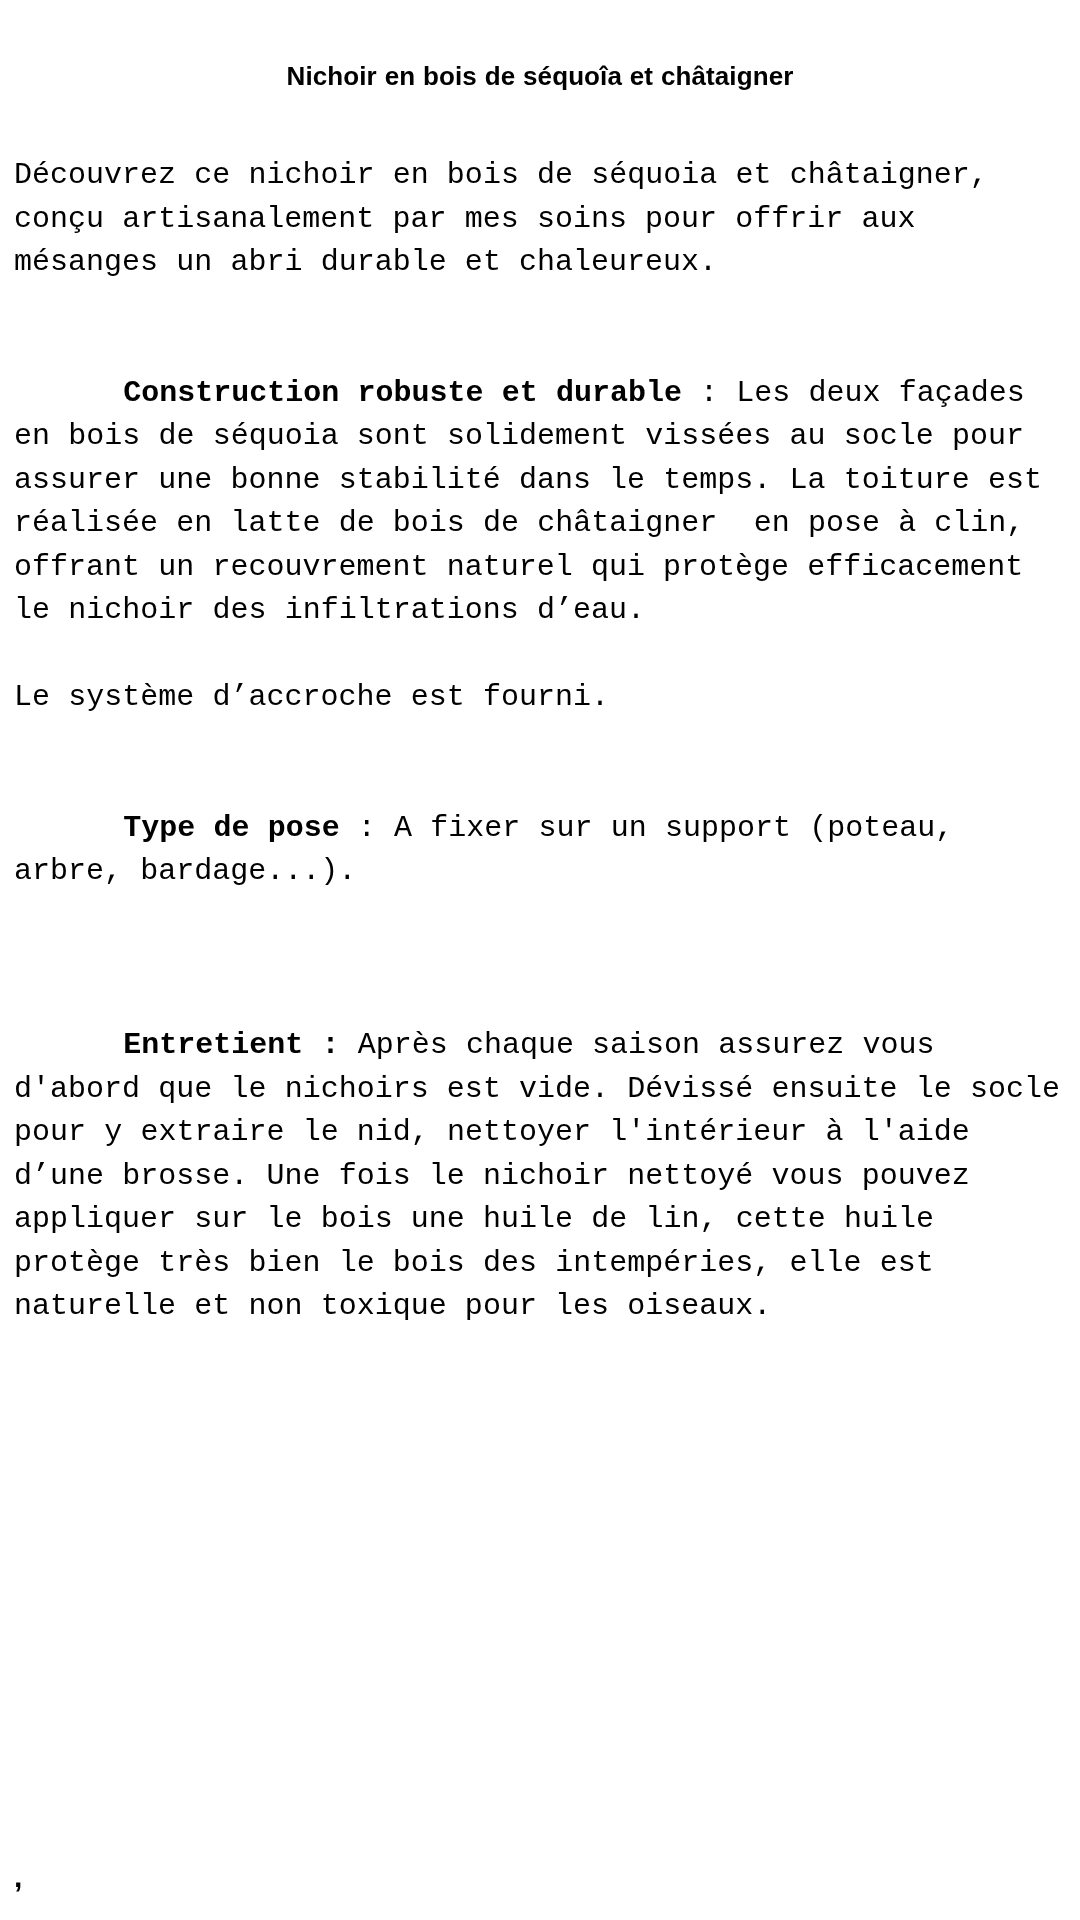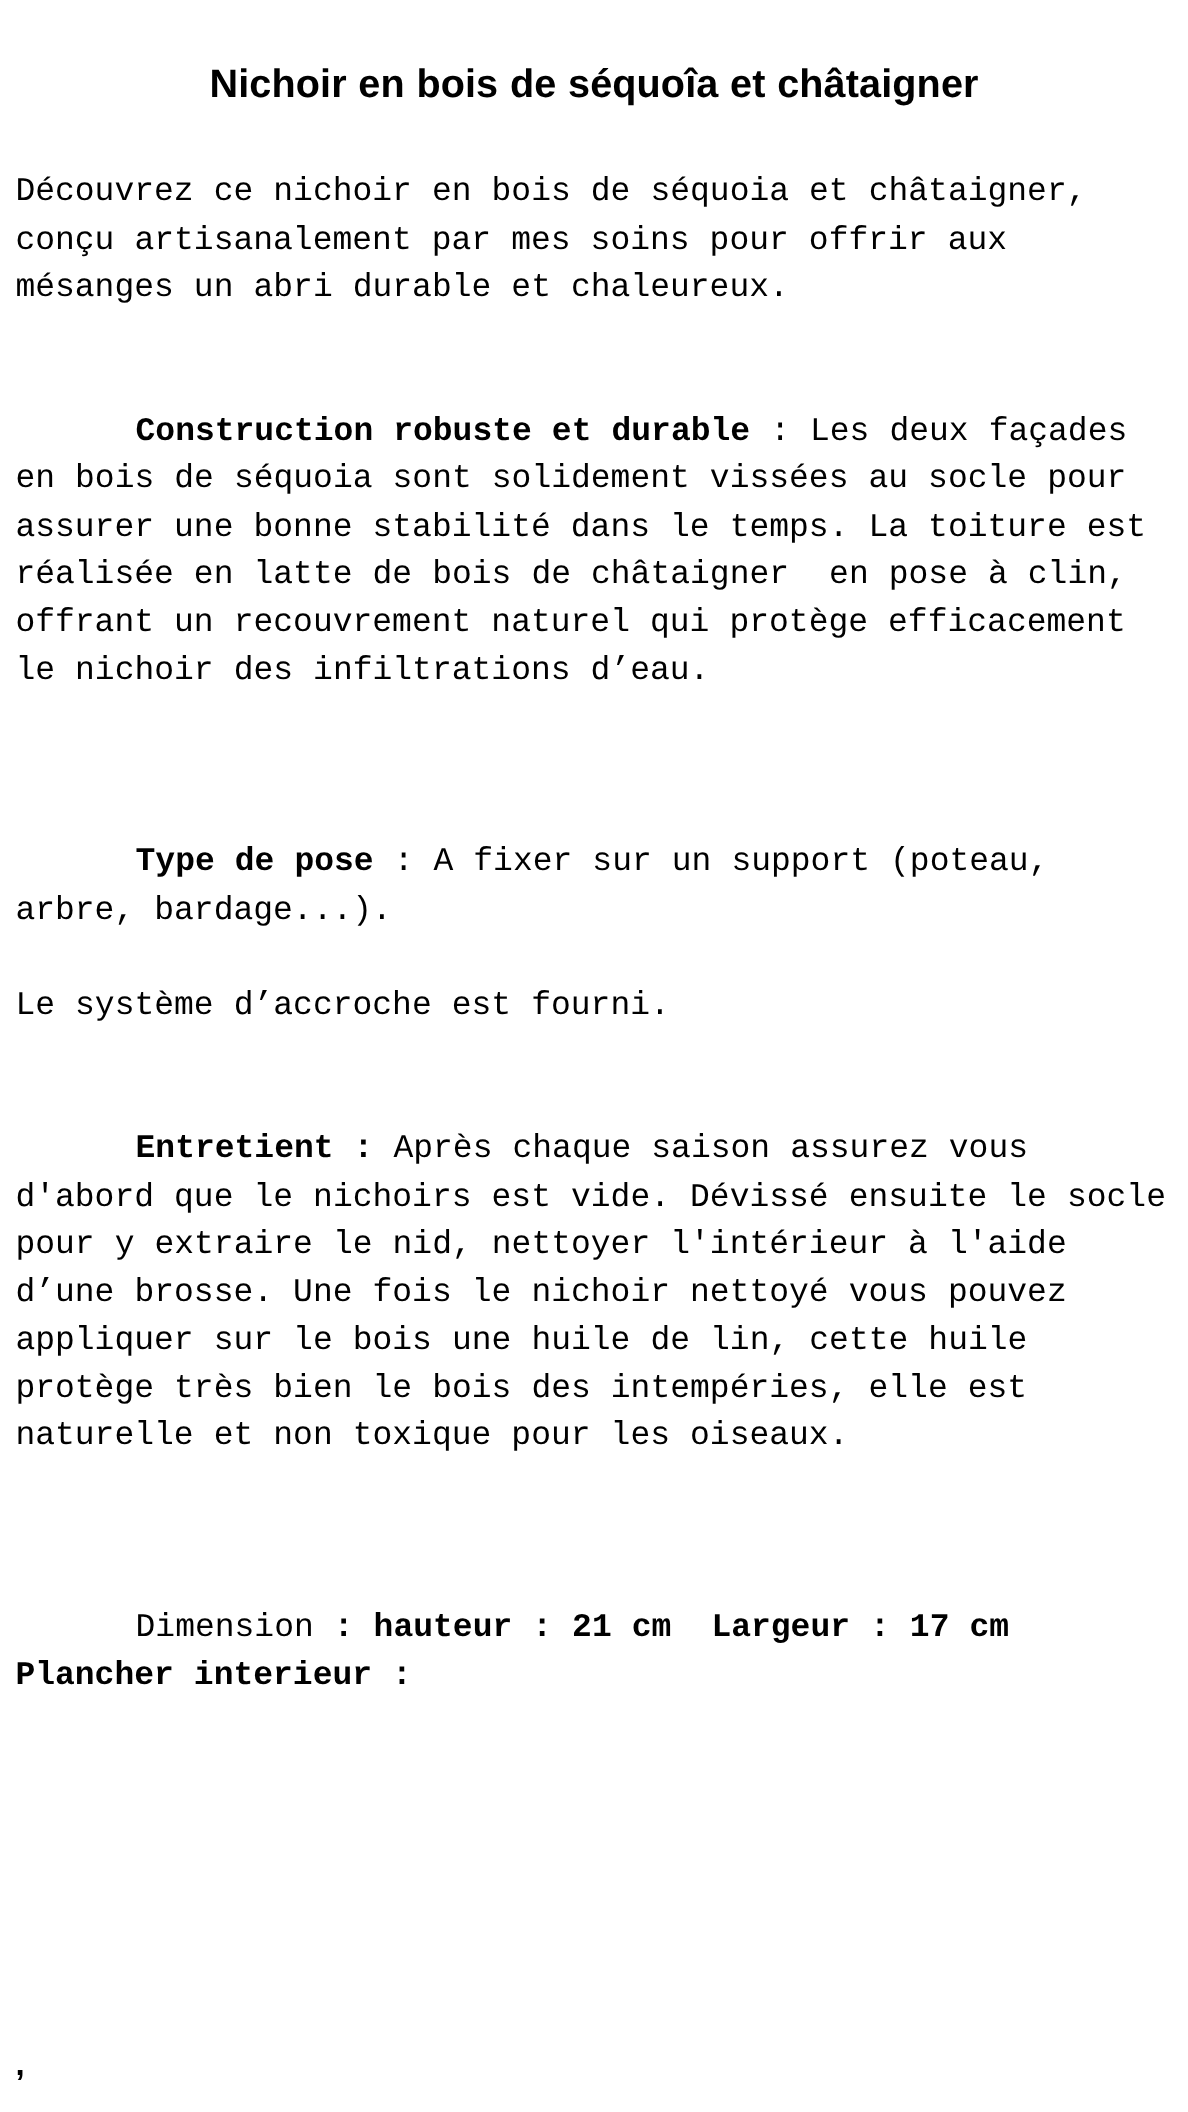--- a/index.html
+++ b/index.html
@@ -23,21 +23,21 @@
     height: 1920px;
     box-sizing: border-box;
     padding: 0 14px;
   }
 
   
   .doc-title {
     margin: 0;
     padding: 48px 90px 0 90px;
     text-align: center;
-    font-size: 36px;
+    font-size: 26px;
     font-weight: bold;
     line-height: 56px;
     letter-spacing: 0.1px;
     word-spacing: 0.5px;
   }
 
   
   .body-area {
     padding-top: 50px;
     font-family: Liberation Mono, monospace;
@@ -93,30 +93,27 @@
 
   <div class="body-area">
 
     <p class="para">Découvrez ce nichoir en bois de séquoia et châtaigner, conçu artisanalement par mes soins pour offrir aux mésanges un abri durable et chaleureux.</p>
 
     <p class="para">
       <span class="lbl">Construction robuste et durable</span><span> : Les deux façades en bois de séquoia sont solidement vissées au socle pour assurer une bonne stabilité dans le temps. La toiture est réalisée en latte de bois de châtaigner  en pose à clin, offrant un recouvrement naturel qui protège efficacement le nichoir des infiltrations d’eau.</span>
     </p>
 
 
+    <p class="para tight">Le système d’accroche est fourni.</p>
     <p class="para">
       <span class="lbl">Type de pose</span><span> : A fixer sur un support (poteau, arbre, bardage...).</span>
     </p>
-    <p class="para tight">Le système d’accroche est fourni.</p>
 
     <p class="para">
       <span class="lbl">Entretient :</span><span> Après chaque saison assurez vous d'abord que le nichoirs est vide. Dévissé ensuite le socle pour y extraire le nid, nettoyer l'intérieur à l'aide d’une brosse. Une fois le nichoir nettoyé vous pouvez appliquer sur le bois une huile de lin, cette huile protège très bien le bois des intempéries, elle est naturelle et non toxique pour les oiseaux.</span>
     </p>
 
-    <p class="para dim-block">
-      <span>Dimension</span><span class="bold-run"> : hauteur : 21 cm  Largeur : 17 cm   Plancher interieur :</span>
-    </p>
 
   </div>
 
   <div class="trailing-mark">,</div>
 
 </div>
 
 </body></html>

